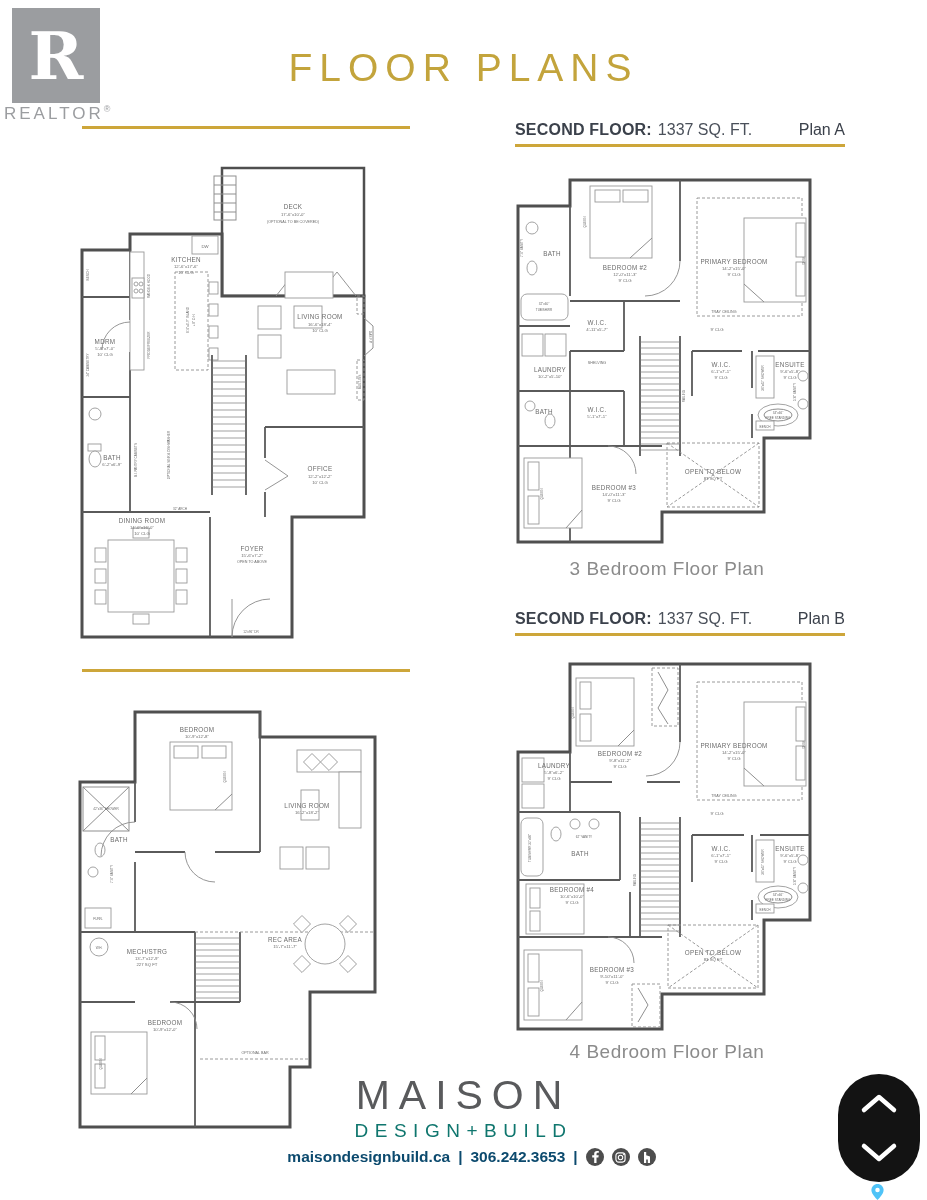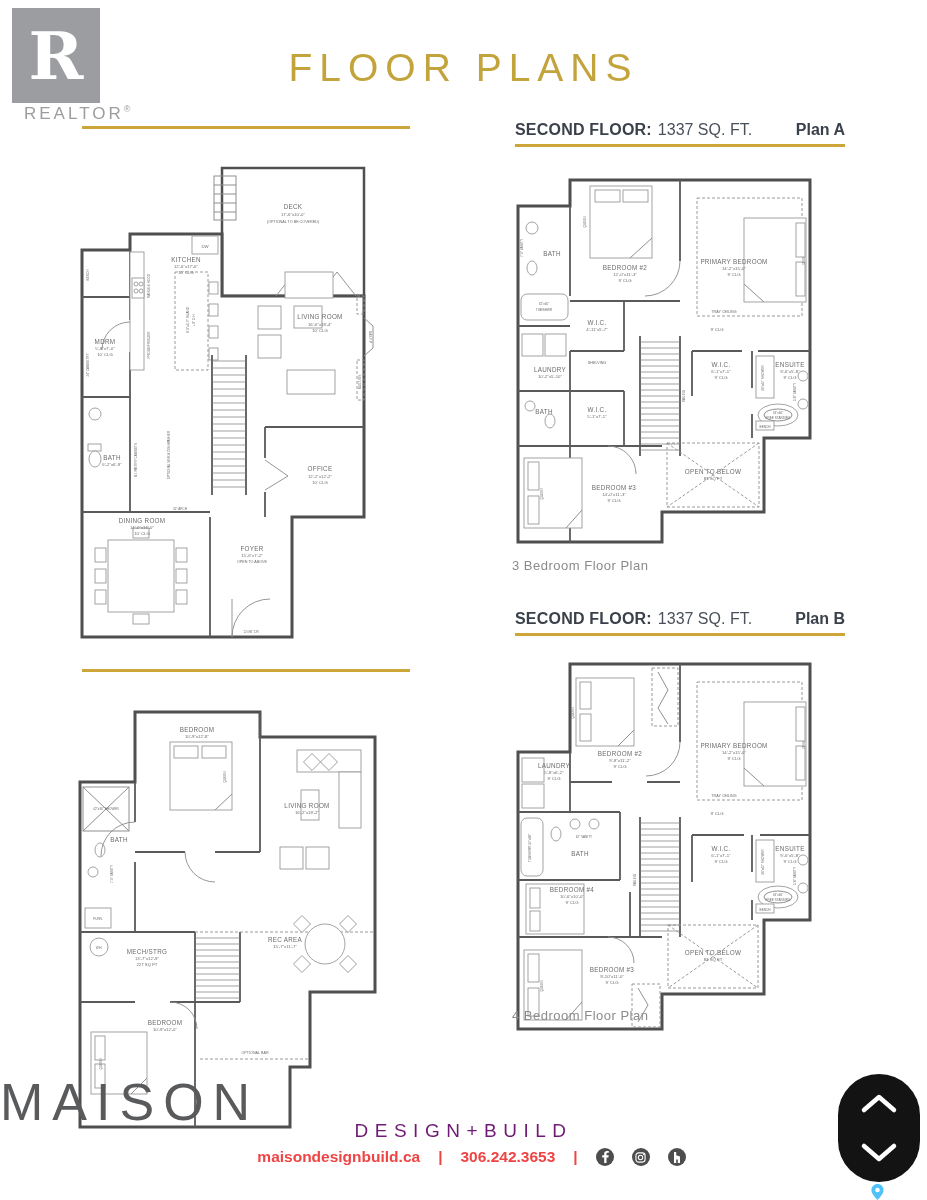--- a/index.html
+++ b/index.html
@@ -2,46 +2,46 @@
 <html><head>
 <meta charset="utf-8">
 <style>
   html,body{margin:0;padding:0}
   body{width:927px;height:1200px;position:relative;background:#fff;overflow:hidden;
        font-family:"Liberation Sans",sans-serif;}
   .abs{position:absolute}
   
   .realtor-box{left:12px;top:8px;width:88px;height:95px;background:#9b9da0;display:flex;align-items:center;justify-content:center}
   .realtor-r{color:#fff;font-family:"DejaVu Serif",serif;font-weight:bold;font-size:66px;line-height:1}
-  .realtor-word{left:24px;top:104px;color:#9b9da0;font-size:17px;letter-spacing:3px}
+  .realtor-word{left:4px;top:104px;color:#9b9da0;font-size:17px;letter-spacing:3px}
   .page-title{left:0;right:0;top:46px;text-align:center;color:#c3a43c;font-size:39px;letter-spacing:7px;font-weight:400}
   .sec-head{display:flex;align-items:baseline;font-size:16px;color:#3b414b;white-space:nowrap}
   .sec-head .lbl{font-weight:bold;letter-spacing:.2px}
   .sec-head .sqft{margin-left:6px;color:#4a505a;font-weight:400}
-  .sec-head .plan{margin-left:auto;font-weight:bold}
+  .sec-head .plan{margin-left:auto;font-weight:normal}
   .rule{height:3px;background:#cda63a;margin-top:5px}
-  .caption{color:#8b8b8b;font-size:13px;text-align:left;letter-spacing:.5px}
+  .caption{color:#8b8b8b;font-size:19px;text-align:center;letter-spacing:.5px}
   
   svg text{fill:#6b6b6b;font-family:"Liberation Sans",sans-serif;text-anchor:middle}
   .rn{font-size:6.3px;letter-spacing:.3px}
   .rd{font-size:4.3px}
   .rt{font-size:3.7px}
   .rv{font-size:3.1px}
   .wallf{stroke:#4f4f4f;fill:#fff}
   .iw{stroke:#5a5a5a;stroke-width:1.8;fill:none}
   .lt{stroke:#8f8f8f;stroke-width:1;fill:none}
   .fur{stroke:#999;stroke-width:.9;fill:#fff}
   .dash{stroke:#8f8f8f;stroke-width:.9;fill:none;stroke-dasharray:3,2}
   .tread{stroke:#7a7a7a;stroke-width:.7}
   .arc{stroke:#8a8a8a;stroke-width:.9;fill:none}
   
-  .maison{left:0;right:0;top:1072px;color:#595a5c;font-size:52px;letter-spacing:9px;font-weight:200}
-  .maison-sub{left:0;right:0;top:1120px;text-align:center;color:#701a75;font-size:19px;letter-spacing:6.5px;font-weight:300}
-  .contact{left:16px;right:0;top:1148px;display:flex;justify-content:center;align-items:center;gap:18px;
-           color:#ef4444;font-size:15.5px;font-weight:bold}
+  .maison{left:0;right:0;top:1072px;text-align:center;color:#595a5c;font-size:41px;letter-spacing:9px;font-weight:200}
+  .maison-sub{left:0;right:0;top:1120px;text-align:center;color:#0f766e;font-size:19px;letter-spacing:6.5px;font-weight:300}
+  .contact{left:16px;right:0;top:1148px;display:flex;justify-content:center;align-items:center;gap:8px;
+           color:#0c4a6e;font-size:15.5px;font-weight:bold}
   .contact .sep{font-weight:bold}
   .soc{width:18px;height:18px;border-radius:50%;background:#4d4d4d;display:inline-flex;align-items:center;justify-content:center;cursor:pointer}
   
   .scroller{left:838px;top:1074px;width:82px;height:108px;background:#131313;border-radius:41px;
             display:flex;flex-direction:column;align-items:center;justify-content:space-between;padding:16px 0;box-sizing:border-box}
   .scr-btn{width:44px;height:26px;display:flex;align-items:center;justify-content:center;cursor:pointer}
   .pin{left:871px;top:1184px}
 </style>
 </head>
 <body>
@@ -340,21 +340,21 @@
   <text class="rd" x="278" y="205">9'-6"x5'-8"</text>
   <text class="rd" x="278" y="211">9' CLG</text>
   <text class="rv" x="252" y="210" transform="rotate(-90 252 210)">36"x42" SHOWER</text>
   <text class="rv" x="266" y="244">34"x66"</text>
   <text class="rv" x="266" y="249">FREE STANDING</text>
   <text class="rv" x="253" y="259">BENCH</text>
   <text class="rv" x="284" y="224" transform="rotate(-90 284 224)">5'-0" VANITY</text>
   <text class="rn" x="201" y="303">OPEN TO BELOW</text>
   <text class="rd" x="201" y="309">83 SQ FT</text>
 </svg>
-<div class="abs caption" style="left:512px;top:1008px;width:310px">4 Bedroom Floor Plan</div>
+<div class="abs caption" style="left:512px;top:1041px;width:310px">4 Bedroom Floor Plan</div>
 
 <svg class="abs" style="left:75px;top:702px" width="320" height="435" viewBox="0 0 320 435">
   <path class="wallf" stroke-width="3" d="M60,10 H185 V35 H300 V290 H235 V365 H215 V425 H5 V80 H60 Z"></path>
   <path class="iw" d="M185,10 V150 M60,150 H110 M140,150 H185 M60,80 V120 M60,160 V230 M5,230 H120 M120,230 V300 M165,230 V300 M120,300 H165 M5,300 H60 M95,300 H120 M120,300 V425"></path>
   <path class="dash" d="M120,230 H300"></path>
 
   <rect class="lt" x="8" y="85" width="46" height="44"></rect>
   <path class="lt" d="M8,85 L54,129 M54,85 L8,129"></path>
 
   <ellipse class="fur" cx="25" cy="148" rx="5" ry="7"></ellipse>

